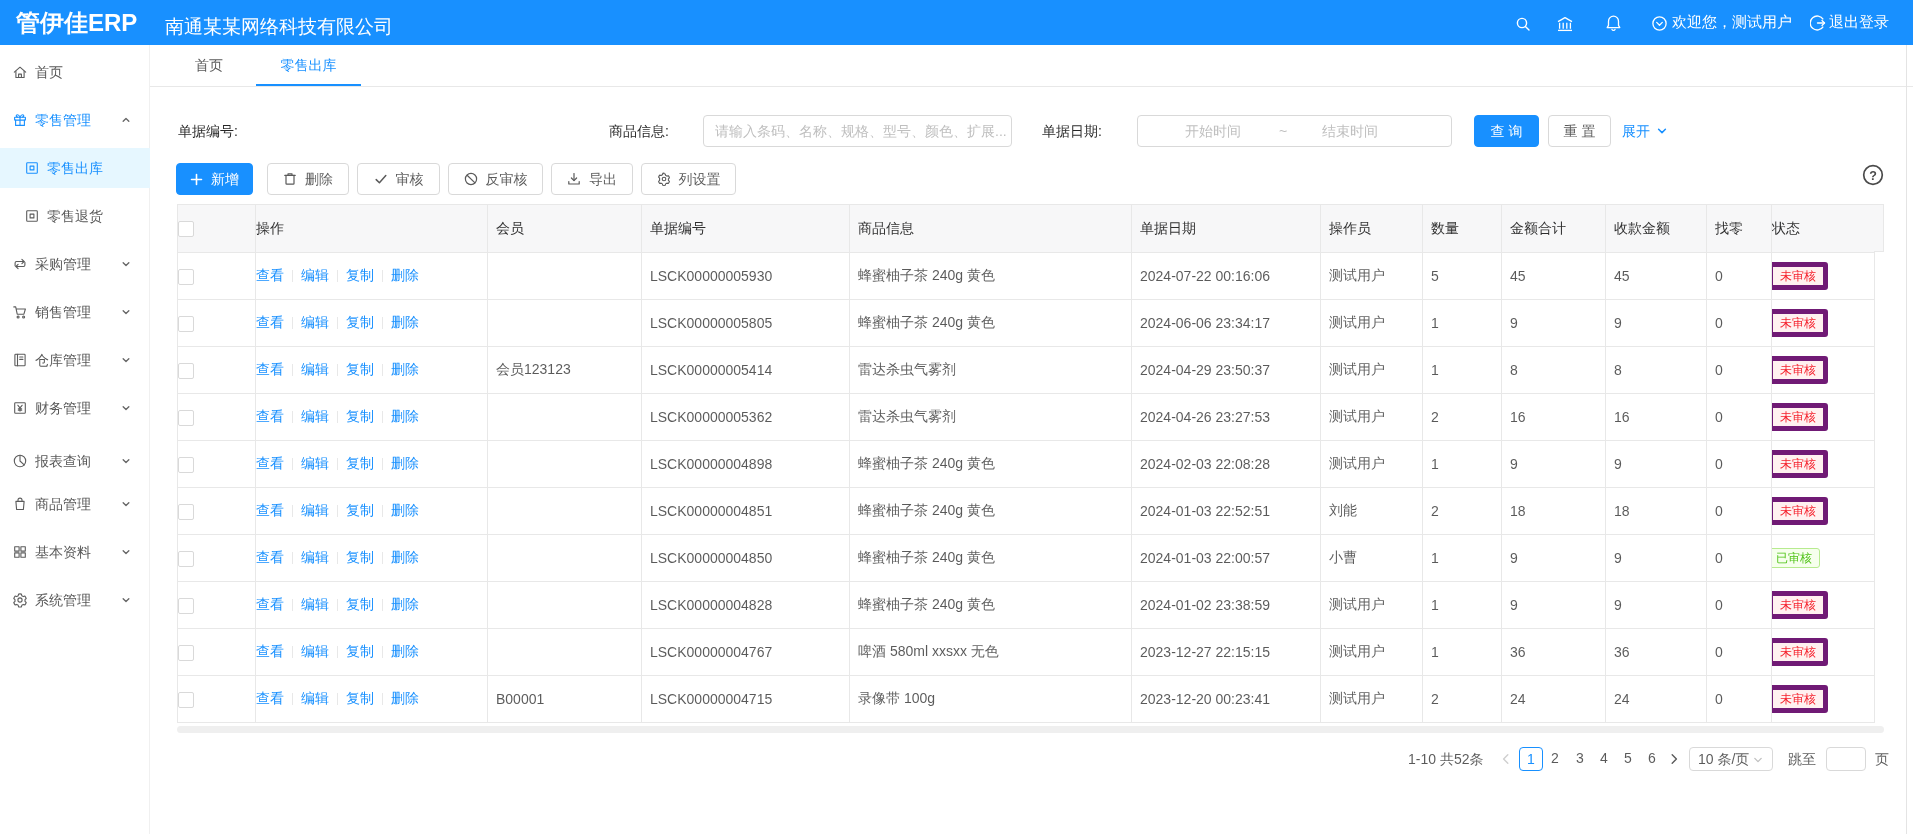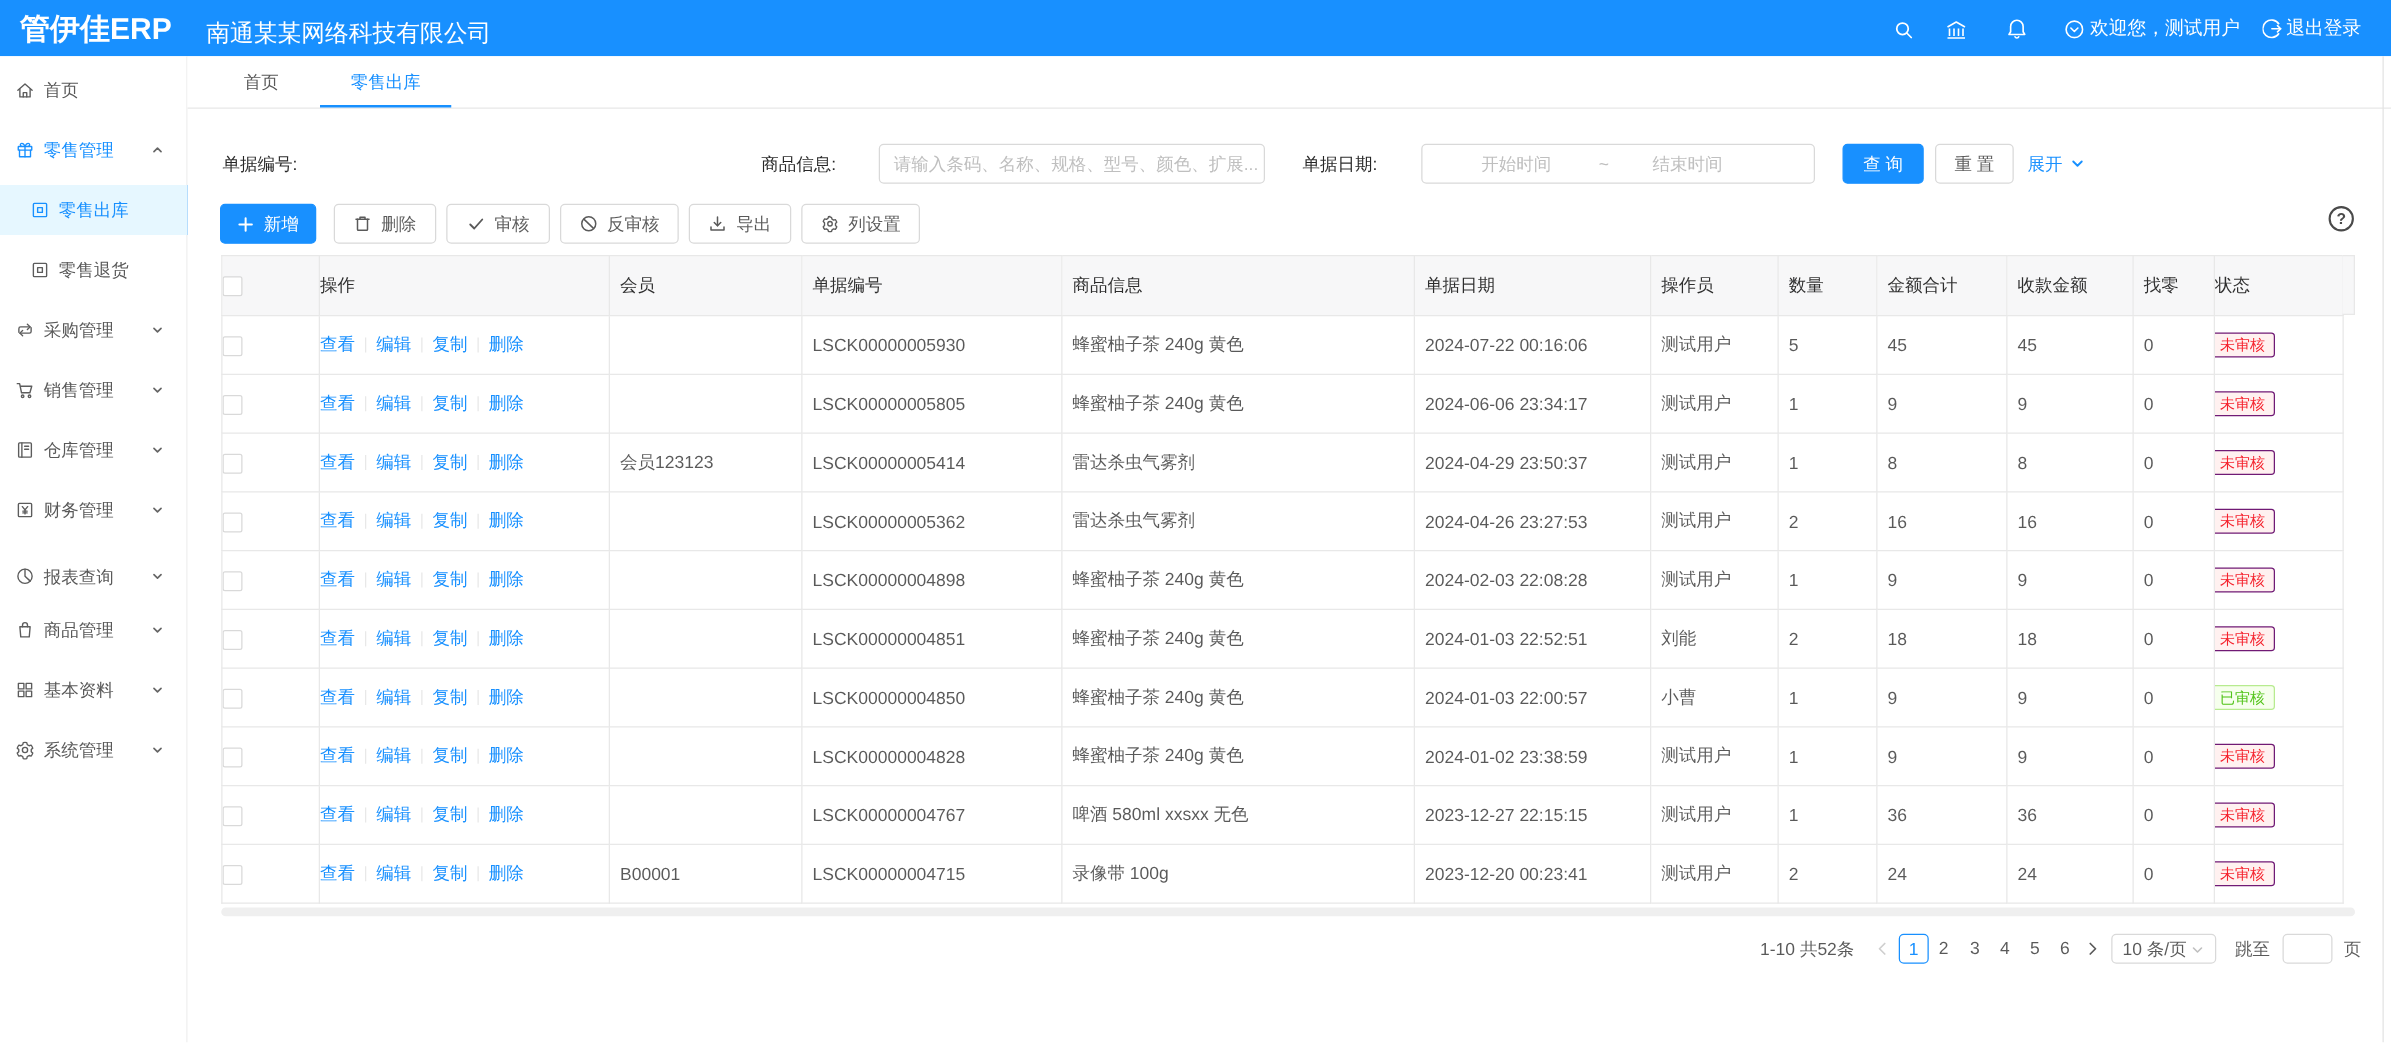--- a/index.html
+++ b/index.html
@@ -40,21 +40,21 @@
 .tbl{position:absolute;left:177px;top:204px;border-collapse:collapse;table-layout:fixed;width:1697px;font-size:14px;color:rgba(0,0,0,.65)}
 .tbl th,.tbl td{border:1px solid #e8e8e8;padding:0 8px;overflow:hidden;white-space:nowrap}
 .tbl th{height:48px;background:#f7f7f8;font-weight:500;color:rgba(0,0,0,.82);text-align:left}
 .tbl td{height:47px;background:#fff}
 .tbl th.c,.tbl td.c{padding:0}
 .gutter{position:absolute;left:1874px;top:204px;width:10px;height:48px;background:#f7f7f8;border-top:1px solid #e8e8e8;border-bottom:1px solid #e8e8e8;border-right:1px solid #e8e8e8}
 .cb{display:inline-block;width:16px;height:16px;border:1px solid #d9d9d9;border-radius:2px;background:#fff;vertical-align:middle}
 a.lk{color:#1890ff;text-decoration:none}
 .sep{display:inline-block;width:1px;height:12px;background:#e8e8e8;margin:0 8px;vertical-align:middle}
 .tag{display:inline-block;position:relative;left:-4px;font-size:12px;line-height:18px;padding:0 7px;border-radius:3px}
-.tag.red{color:#f5222d;background:#fff1f0;border:1px solid #701a75}
+.tag.red{color:#f5222d;background:#fff1f0;border:5px solid #701a75}
 .tag.grn{color:#52c41a;background:#f6ffed;border:1px solid #b7eb8f}
 .hsb{position:absolute;left:177px;top:726px;width:1707px;height:7px;background:#efefef;border-radius:4px}
 
 .pg{position:absolute;top:747px;height:24px;line-height:24px;font-size:14px;color:rgba(0,0,0,.65)}
 .pgbox{position:absolute;top:747px;width:24px;height:24px;line-height:22px;text-align:center;border-radius:4px}
 .pgsel{position:absolute;top:747px;height:24px;border:1px solid #d9d9d9;border-radius:4px;background:#fff;line-height:22px}
 .rline{position:absolute;left:1906px;top:45px;width:1px;height:789px;background:#e4e4e4}
 </style>
 </head>
 <body>

